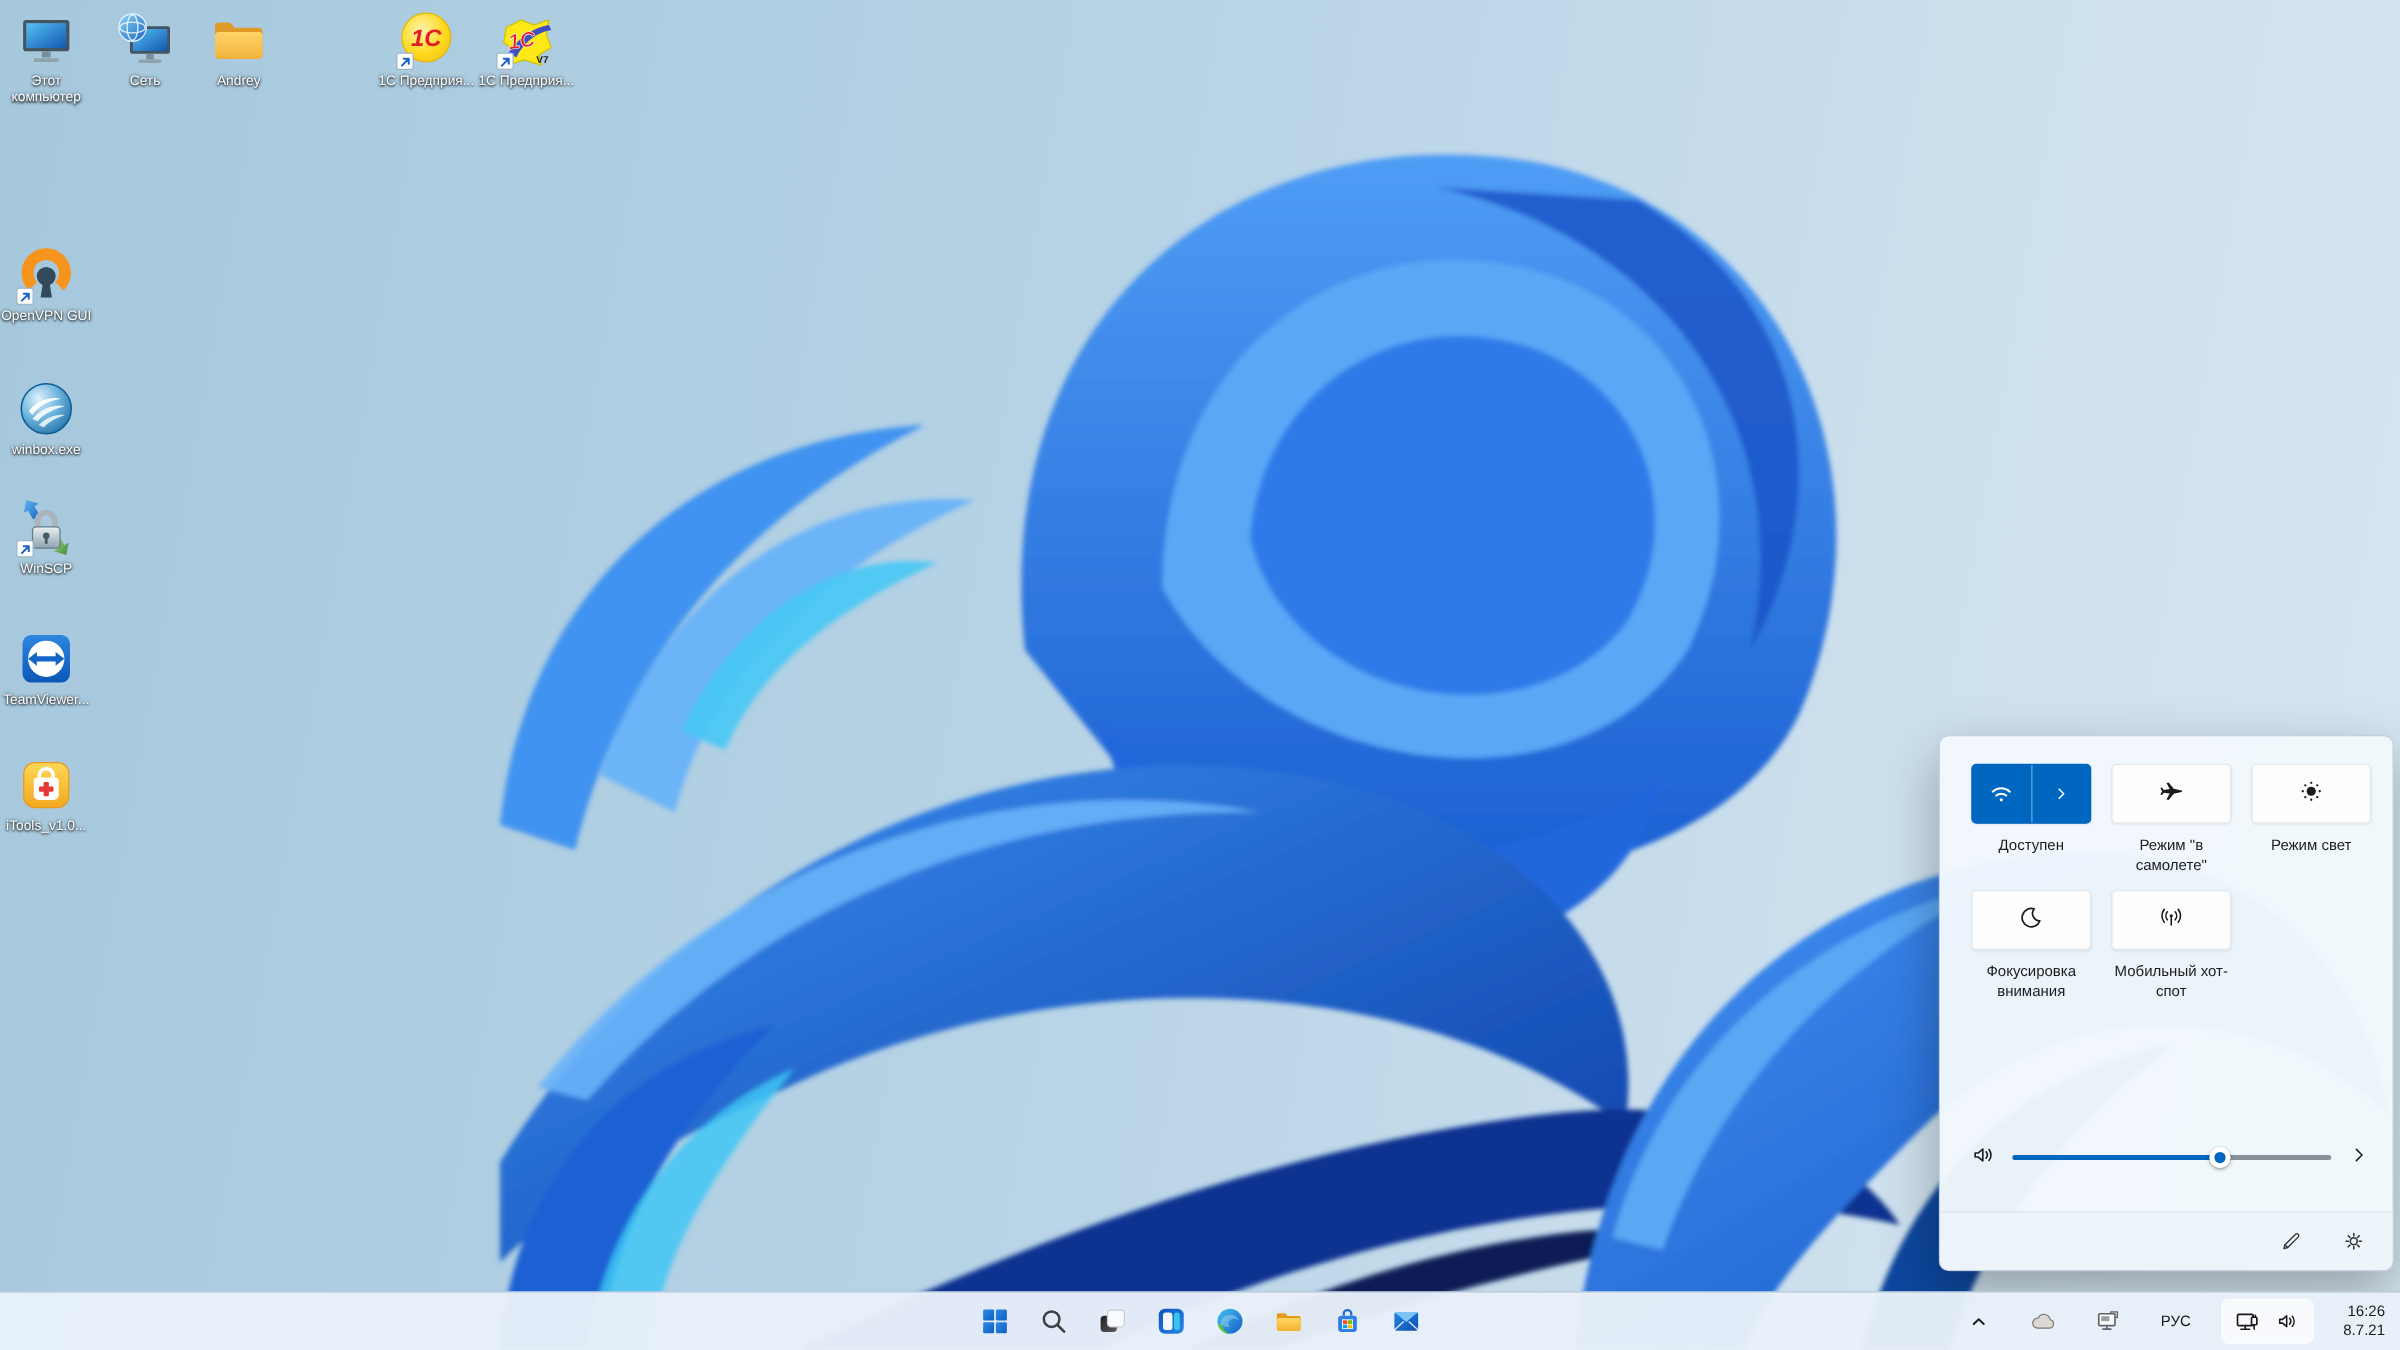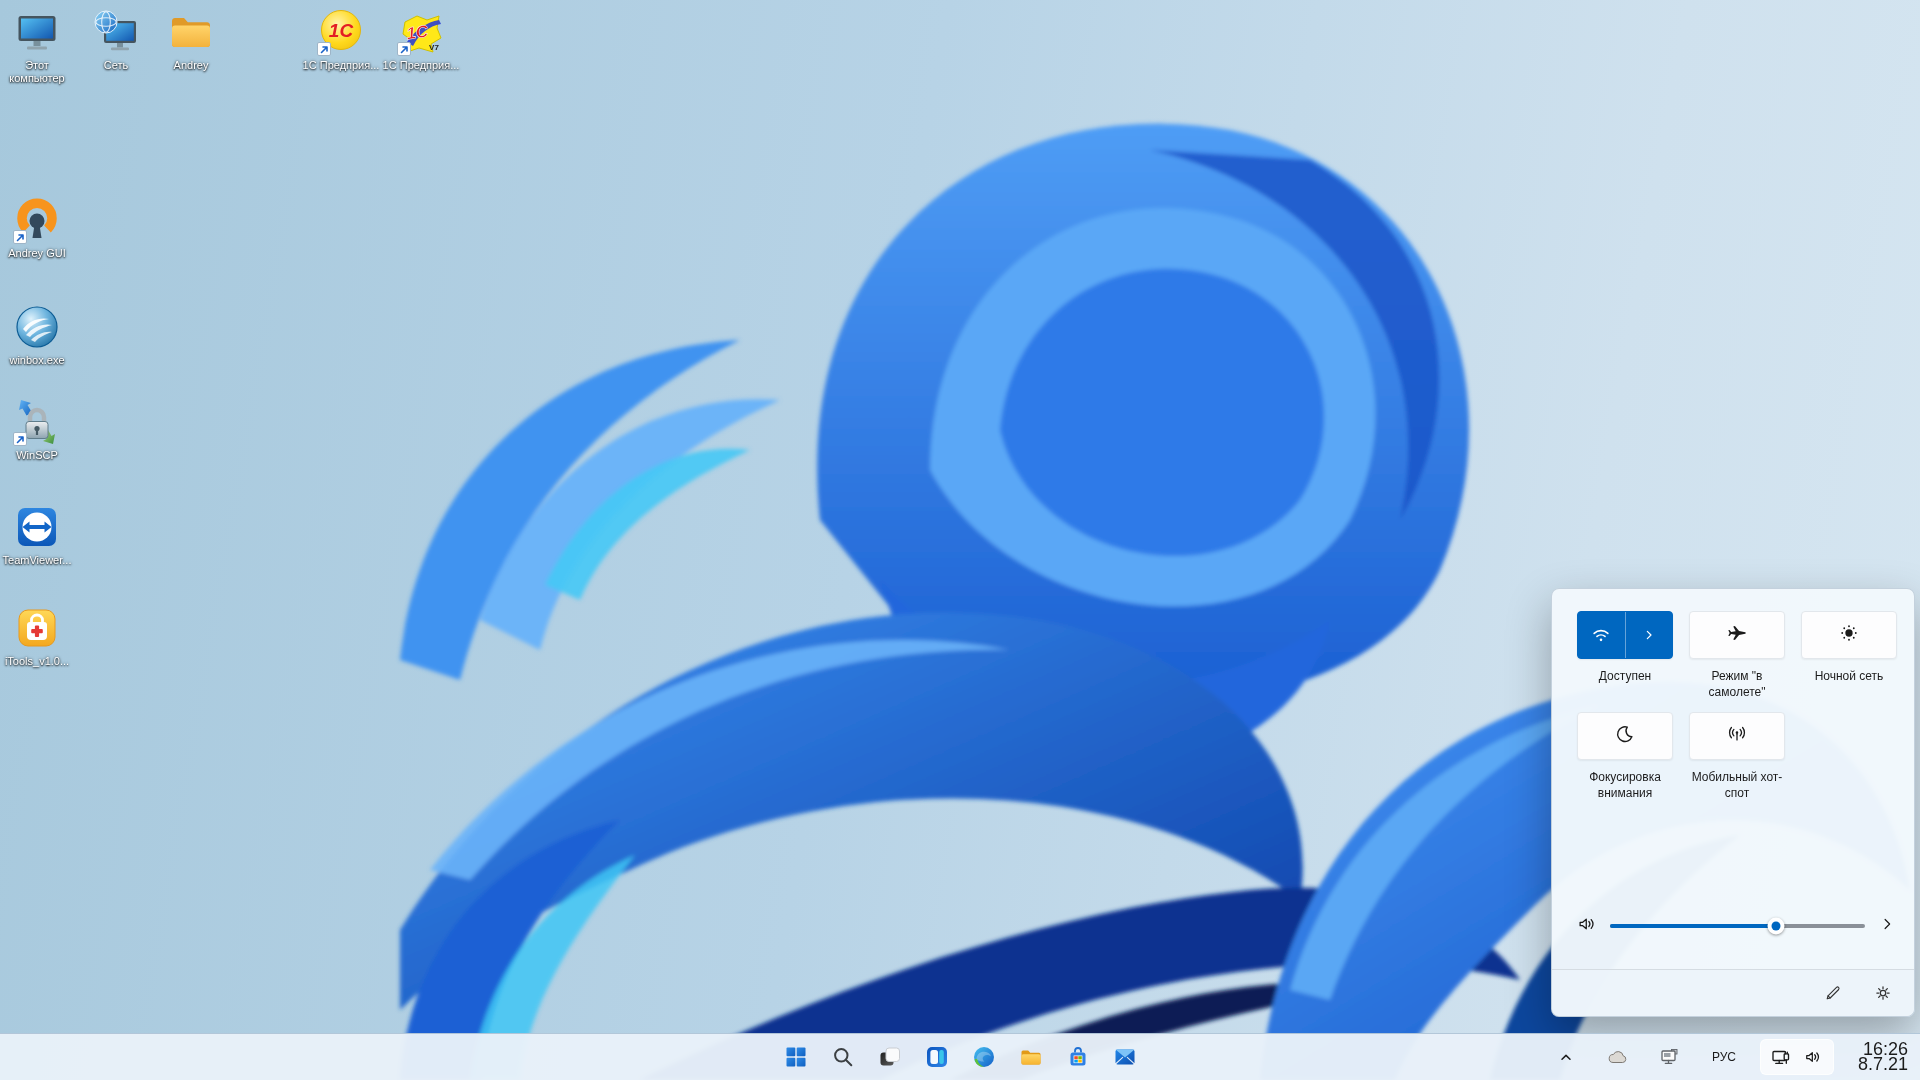--- a/index.html
+++ b/index.html
@@ -42,21 +42,21 @@
   
   .taskbar{position:absolute;left:0;right:0;bottom:0;height:46px;
     background:rgba(232,241,249,.97);border-top:1px solid rgba(125,158,185,.5);}
   .tb-center{position:absolute;inset:0;display:flex;justify-content:center;align-items:center;gap:7px;}
   .tb-btn{width:40px;height:40px;border-radius:5px;display:flex;align-items:center;justify-content:center;cursor:pointer;}
   .tray{position:absolute;right:6px;top:0;bottom:0;display:flex;align-items:center;gap:16px;}
   .tray-btn{height:38px;min-width:28px;border-radius:5px;display:flex;align-items:center;justify-content:center;padding:0 4px;cursor:pointer;}
   .lang{font-size:12px;color:#1b1b1b;padding:0 8px;}
   .netvol{background:rgba(255,255,255,.65);border:1px solid rgba(255,255,255,.8);border-radius:6px;
     height:34px;display:flex;align-items:center;gap:11px;padding:0 10px;cursor:pointer;}
-  .clock{font-size:18px;color:#1b1b1b;text-align:right;line-height:15px;padding:0 6px 0 8px;cursor:pointer;}
+  .clock{font-size:12px;color:#1b1b1b;text-align:right;line-height:15px;padding:0 6px 0 8px;cursor:pointer;}
 </style>
 </head>
 <body>
 
 <svg class="wp" viewBox="0 0 1920 1080" preserveAspectRatio="none">
   <defs>
     <linearGradient id="wpMain" x1="0" y1="0" x2="1" y2="1">
         <stop offset="0" stop-color="#3b8ef2"></stop>
         <stop offset="1" stop-color="#0c3fa6"></stop>
       </linearGradient>
@@ -195,21 +195,21 @@
       <path d="M13.5 33 A15 15 0 1 1 34.5 33" fill="none" stroke="#f7941d" stroke-width="9.5"></path>
       <circle cx="24" cy="25" r="7.5" fill="#33495c"></circle>
           <path d="M21.5 29 L19.5 42 H28.5 L26.5 29 Z" fill="#33495c"></path>
         </svg>
       <span class="shortcut">
         <svg width="11" height="11">
             <path d="M2.5 8.5 L8 3 M4 3 H8 V7" fill="none" stroke="#1a63c9" stroke-width="1.6" stroke-linecap="round" stroke-linejoin="round"></path>
           </svg>
       </span>
     </div>
-    <div class="lbl">Andrey GUI</div>
+    <div class="lbl">OpenVPN GUI</div>
   </div>
 
   <div class="dicon" style="left:-2px;top:303px;">
     <div class="art">
       <svg width="48" height="48">
           <defs>
             <radialGradient id="wbx" cx=".35" cy=".3" r=".9">
               <stop offset="0" stop-color="#dff2fc"></stop>
               <stop offset=".45" stop-color="#6db4de"></stop>
               <stop offset="1" stop-color="#0e6096"></stop>
@@ -335,21 +335,21 @@
               <circle cx="17.2" cy="6.8" r="1"></circle>
               <circle cx="19.4" cy="12" r="1"></circle>
               <circle cx="17.2" cy="17.2" r="1"></circle>
               <circle cx="12" cy="19.4" r="1"></circle>
               <circle cx="6.8" cy="17.2" r="1"></circle>
               <circle cx="4.6" cy="12" r="1"></circle>
               <circle cx="6.8" cy="6.8" r="1"></circle>
             </svg>
         </span>
       </div>
-      <div class="qs-label">Ночной сеть</div>
+      <div class="qs-label">Режим свет</div>
     </div>
 
     <div class="qs-cell">
       <div class="qs-tile">
         <span>
           <svg width="22" height="22" viewBox="0 0 24 24" fill="none" stroke="#1b1b1b" stroke-width="1.5" stroke-linejoin="round">
               <path d="M14.5 4.5 a8 8 0 1 0 5 10.5 a6.5 6.5 0 0 1 -5 -10.5 Z"></path>
             </svg>
         </span>
       </div>

